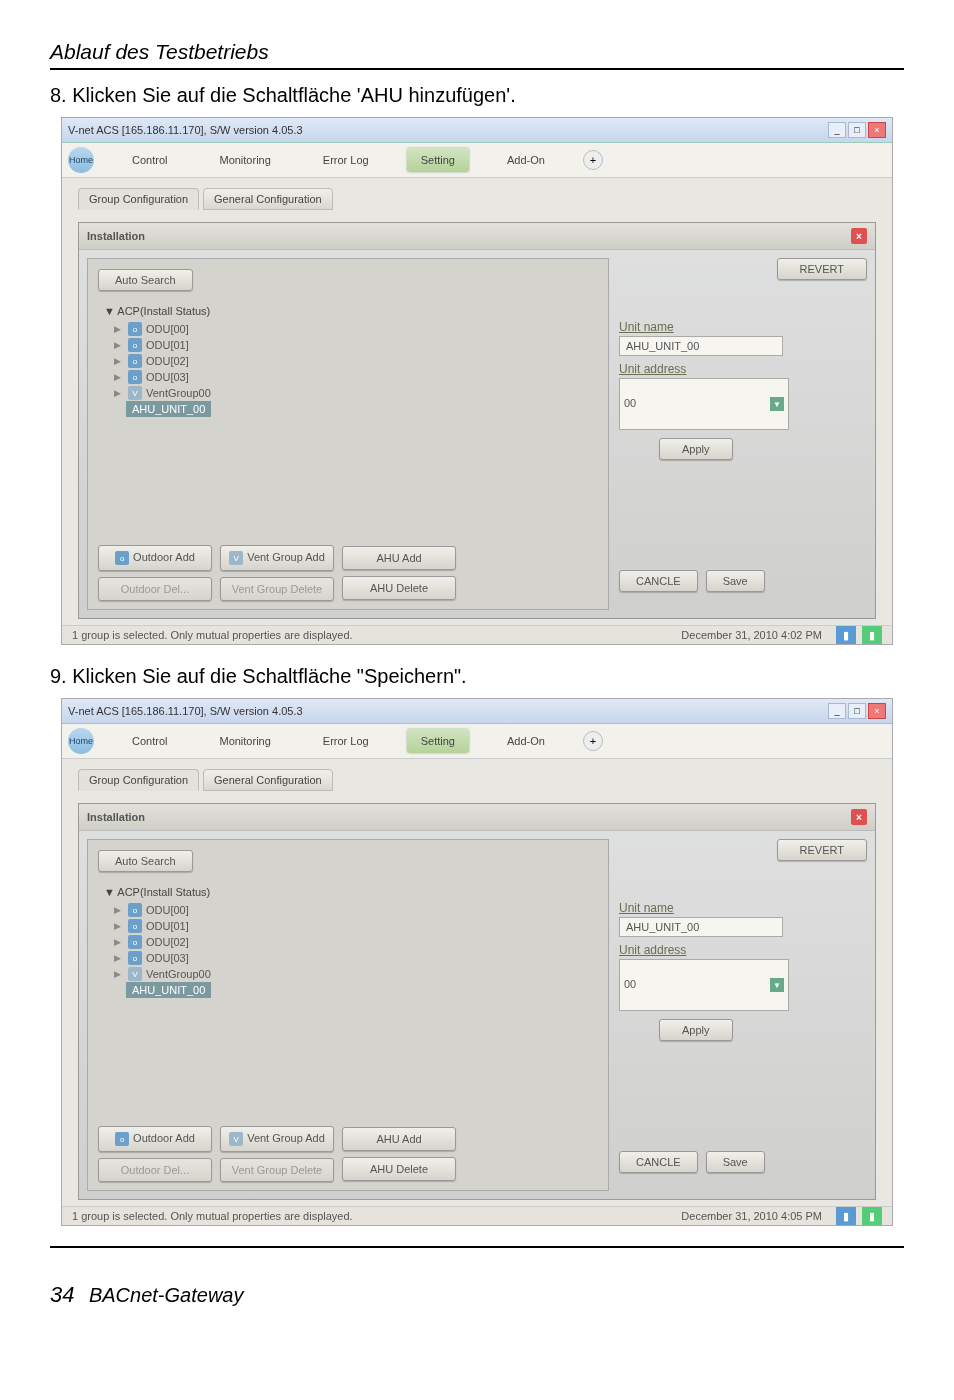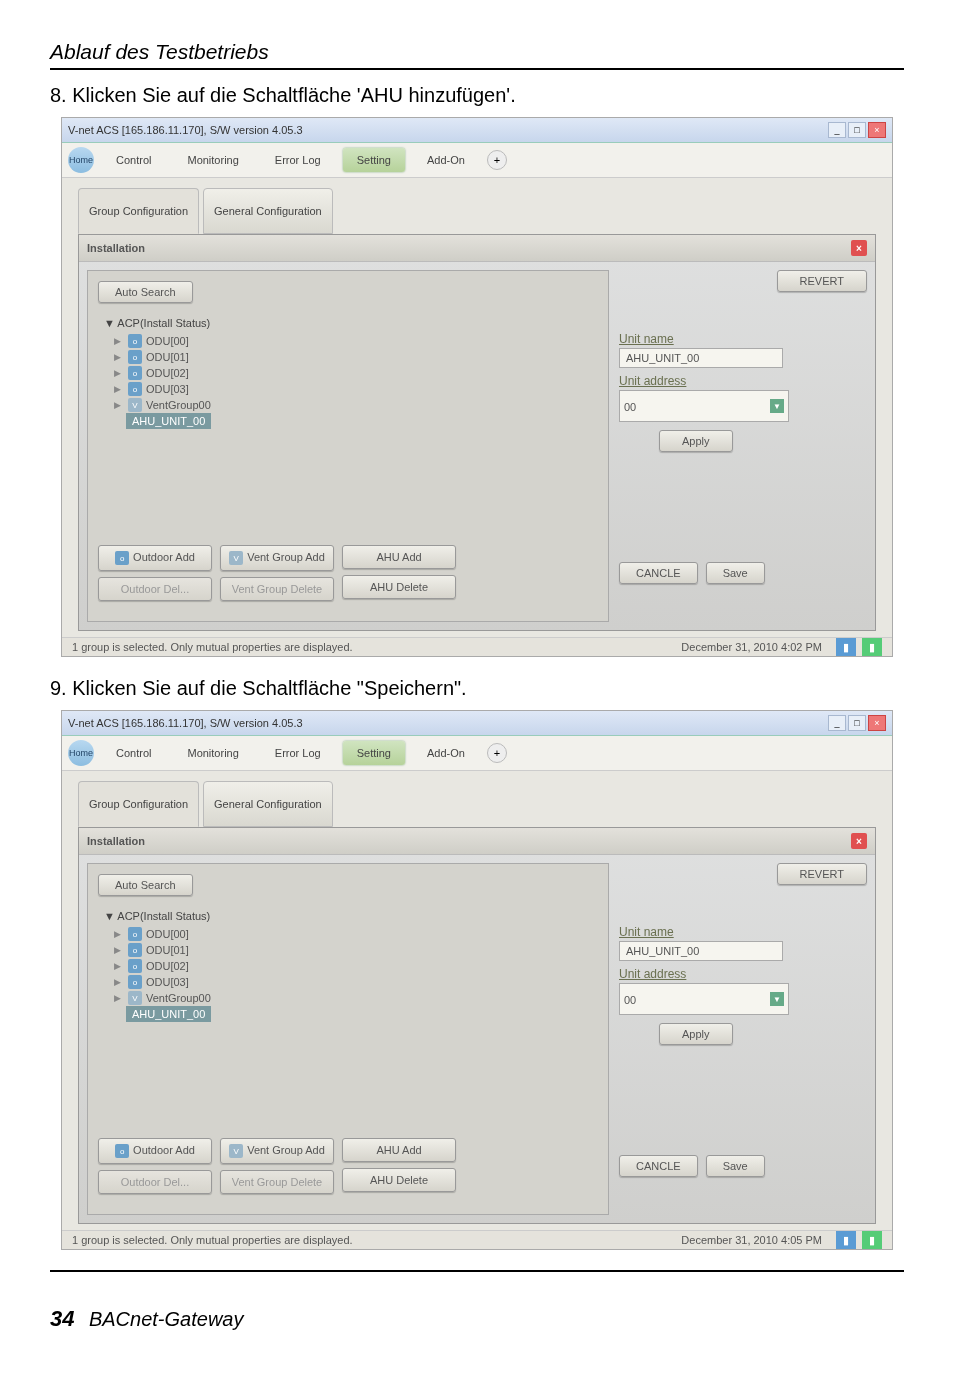--- a/index.html
+++ b/index.html
@@ -1,66 +1,66 @@
 <!DOCTYPE html>
 <html><head>
 <meta charset="utf-8">
 <style>
   body { font-family: Arial, sans-serif; margin: 0; padding: 40px 50px; background: #fff; color: #000; font-size: 16px; }
   .header-title { font-style: italic; font-size: 21px; margin-bottom: 4px; }
   hr.thick { border: none; border-top: 2px solid #000; margin: 4px 0 14px 0; }
   .step { font-size: 20px; margin: 14px 0 10px 0; }
   .footer { margin-top: 34px; }
-  .footer .pg { font-size: 22px; font-weight: bold; font-style: italic; }
+  .footer .pg { font-size: 22px; font-weight: normal; font-style: italic; }
   .footer .bk { font-size: 20px; font-style: italic; margin-left: 10px; }
 
   .win-wrap { border: 1px solid #aaa; width: 830px; margin: 6px auto 20px auto; background: #ece9d8; font-size: 11px; }
   .titlebar { background: linear-gradient(#dfe8f6,#c7d6ec); padding: 4px 6px; display:flex; justify-content:space-between; align-items:center; border-bottom:1px solid #9cb; }
   .titlebar .tbtxt { color:#333; }
   .titlebar .wbtn { display:flex; gap:2px; }
   .titlebar .wb { width:16px; height:14px; display:inline-flex; align-items:center; justify-content:center; border:1px solid #a8b8d0; background:#e8eff8; font-size:9px; }
   .titlebar .wb.close { background:#e77; color:#fff; border-color:#c44; }
 
-  .navbar { display:flex; align-items:center; gap:8px; padding:4px 6px; background:#f2f1ec; border-bottom:1px solid #ccc; }
+  .navbar { display:flex; align-items:center; gap:24px; padding:4px 6px; background:#f2f1ec; border-bottom:1px solid #ccc; }
   .nav-item { padding:6px 14px; color:#444; display:flex; align-items:center; gap:4px; }
   .nav-home { width:26px; height:26px; border-radius:50%; background:linear-gradient(#b8d8f0,#8cbde0); display:flex; align-items:center; justify-content:center; font-size:9px; color:#246; }
   .nav-item.active { background:linear-gradient(#d0e4c0,#b6d29a); border-radius:3px; box-shadow:0 0 2px #7a7; }
   .nav-plus { width:18px; height:18px; border-radius:50%; background:#eee; border:1px solid #bbb; display:flex; align-items:center; justify-content:center; }
 
   .body-area { padding:10px 16px 6px 16px; background:#e8e7e1; position:relative; min-height:430px; }
   .subtabs { display:flex; margin-bottom:0; }
-  .subtab { padding:16px 10px; border:1px solid #bbb; background:linear-gradient(#f0efe9,#d9d8d0); border-radius:4px 4px 0 0; margin-right:4px; color:#444; font-size:11px; }
+  .subtab { padding:4px 10px; border:1px solid #bbb; background:linear-gradient(#f0efe9,#d9d8d0); border-radius:4px 4px 0 0; margin-right:4px; color:#444; font-size:11px; }
   .subtab.active { background:#e3e1da; border-bottom-color:#e3e1da; }
 
-  .panel-install { background:linear-gradient(#dfe0e0,#cfcfcd); border:1px solid #999; margin-top:0; position:relative; padding:0; }
+  .panel-install { background:linear-gradient(#dfe0e0,#cfcfcd); border:1px solid #999; margin-top:12px; position:relative; padding:0; }
   .panel-title { background:linear-gradient(#e3e1db,#cfcec7); padding:5px 8px; font-weight:bold; color:#555; border-bottom:1px solid #bbb; display:flex; justify-content:space-between; align-items:center; }
   .close-x { width:16px; height:16px; background:#e05050; color:#fff; display:flex; align-items:center; justify-content:center; font-size:10px; border-radius:2px; }
   .panel-body { display:flex; padding:8px; gap:10px; }
   .left-pane { flex:0 0 500px; background:#d4d3cd; border:1px solid #aaa; padding:10px; position:relative; min-height:330px; }
   .right-pane { flex:1; padding-top:0; }
 
   .btn-grey { background:linear-gradient(#f0efe9,#d6d4cc); border:1px solid #999; border-radius:3px; padding:4px 16px; color:#555; box-shadow:0 1px 1px rgba(0,0,0,.2); display:inline-block; text-align:center; }
   .btn-grey.wide { padding:4px 22px; }
   .btn-grey.dis { color:#999; background:linear-gradient(#e6e4de,#d6d4cc); }
-  .btn-row-bottom { display:flex; gap:8px; position:absolute; bottom:20px; left:10px; }
+  .btn-row-bottom { display:flex; gap:8px; position:absolute; bottom:8px; left:10px;align-items:center; }
   .btn-row-bottom .col { display:flex; flex-direction:column; gap:6px; }
   .btn-row-bottom .btn-grey { min-width:96px; font-size:11px; padding:5px 8px; }
 
   .auto-search { margin-bottom:8px; }
   .tree { margin:6px 0 0 4px; color:#555; }
   .tree-label { margin:2px 0 4px 2px; font-size:11px; color:#444; }
   .tree-node { display:flex; align-items:center; gap:4px; padding:1px 2px; margin-left:10px; }
   .tri { font-size:9px; color:#888; width:10px; }
   .ic-o { width:14px; height:14px; background:#6aa0c9; border-radius:2px; display:flex; align-items:center; justify-content:center; color:#fff; font-size:8px; }
   .ic-v { width:14px; height:14px; background:#9cb7c9; border-radius:2px; display:flex; align-items:center; justify-content:center; color:#fff; font-size:8px; }
   .tree-node.selected { background:#7a9aa0; color:#fff; margin-left:24px; padding:2px 6px; display:inline-flex; }
 
   .right-label { color:#6a7050; font-size:12px; margin:40px 0 2px 0;text-decoration:underline; }
   .txtfield { width:150px; padding:3px 6px; border:1px solid #aaa; background:#f6f5ef; color:#555; }
-  .selbox { width:160px; padding:8px 4px; border:1px solid #aaa; background:#f6f5ef; color:#555; display:flex; justify-content:space-between; align-items:flex-end; }
+  .selbox { width:160px; padding:18px 4px; border:1px solid #aaa; background:#f6f5ef; color:#555; display:flex; justify-content:space-between; align-items:flex-start; }
   .selbox .dd { width:14px; height:14px; background:#6a8; display:flex; align-items:center; justify-content:center; color:#fff; font-size:8px; }
   .rb-row { margin:8px 0 0 0; }
   .rb-btn-row { display:flex; gap:8px; margin-top:110px; }
 
   .statusbar { padding:0 10px; background:#e5e3dc; border-top:1px solid #ccc; display:flex; justify-content:space-between; align-items:center; font-size:11px; color:#555; }
   .sb-icons { display:flex; gap:6px; }
   .sb-ic { width:20px; height:18px; display:flex; align-items:center; justify-content:center; }
   .sb-ic.a { background:#5a9bd4; color:#fff; }
   .sb-ic.b { background:#5c7; color:#fff; }
 </style>

